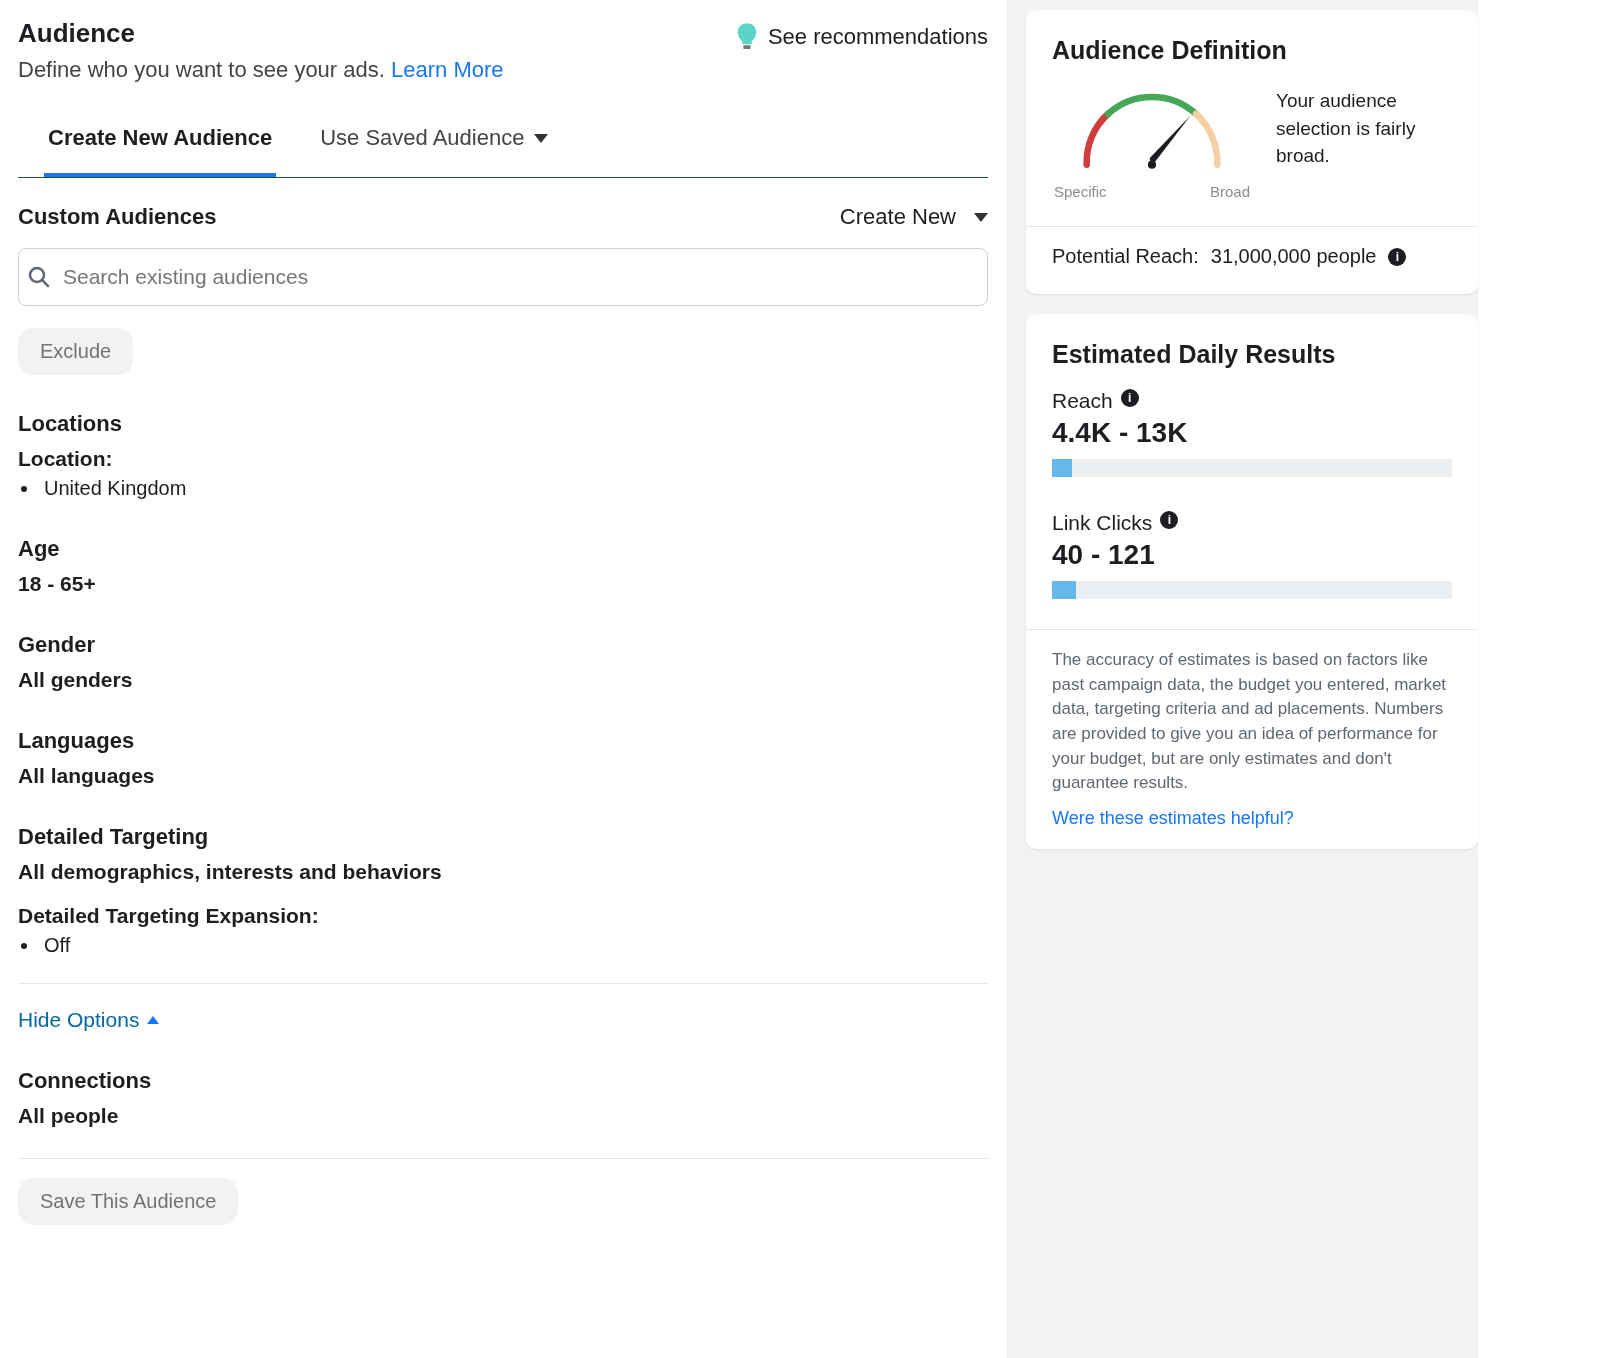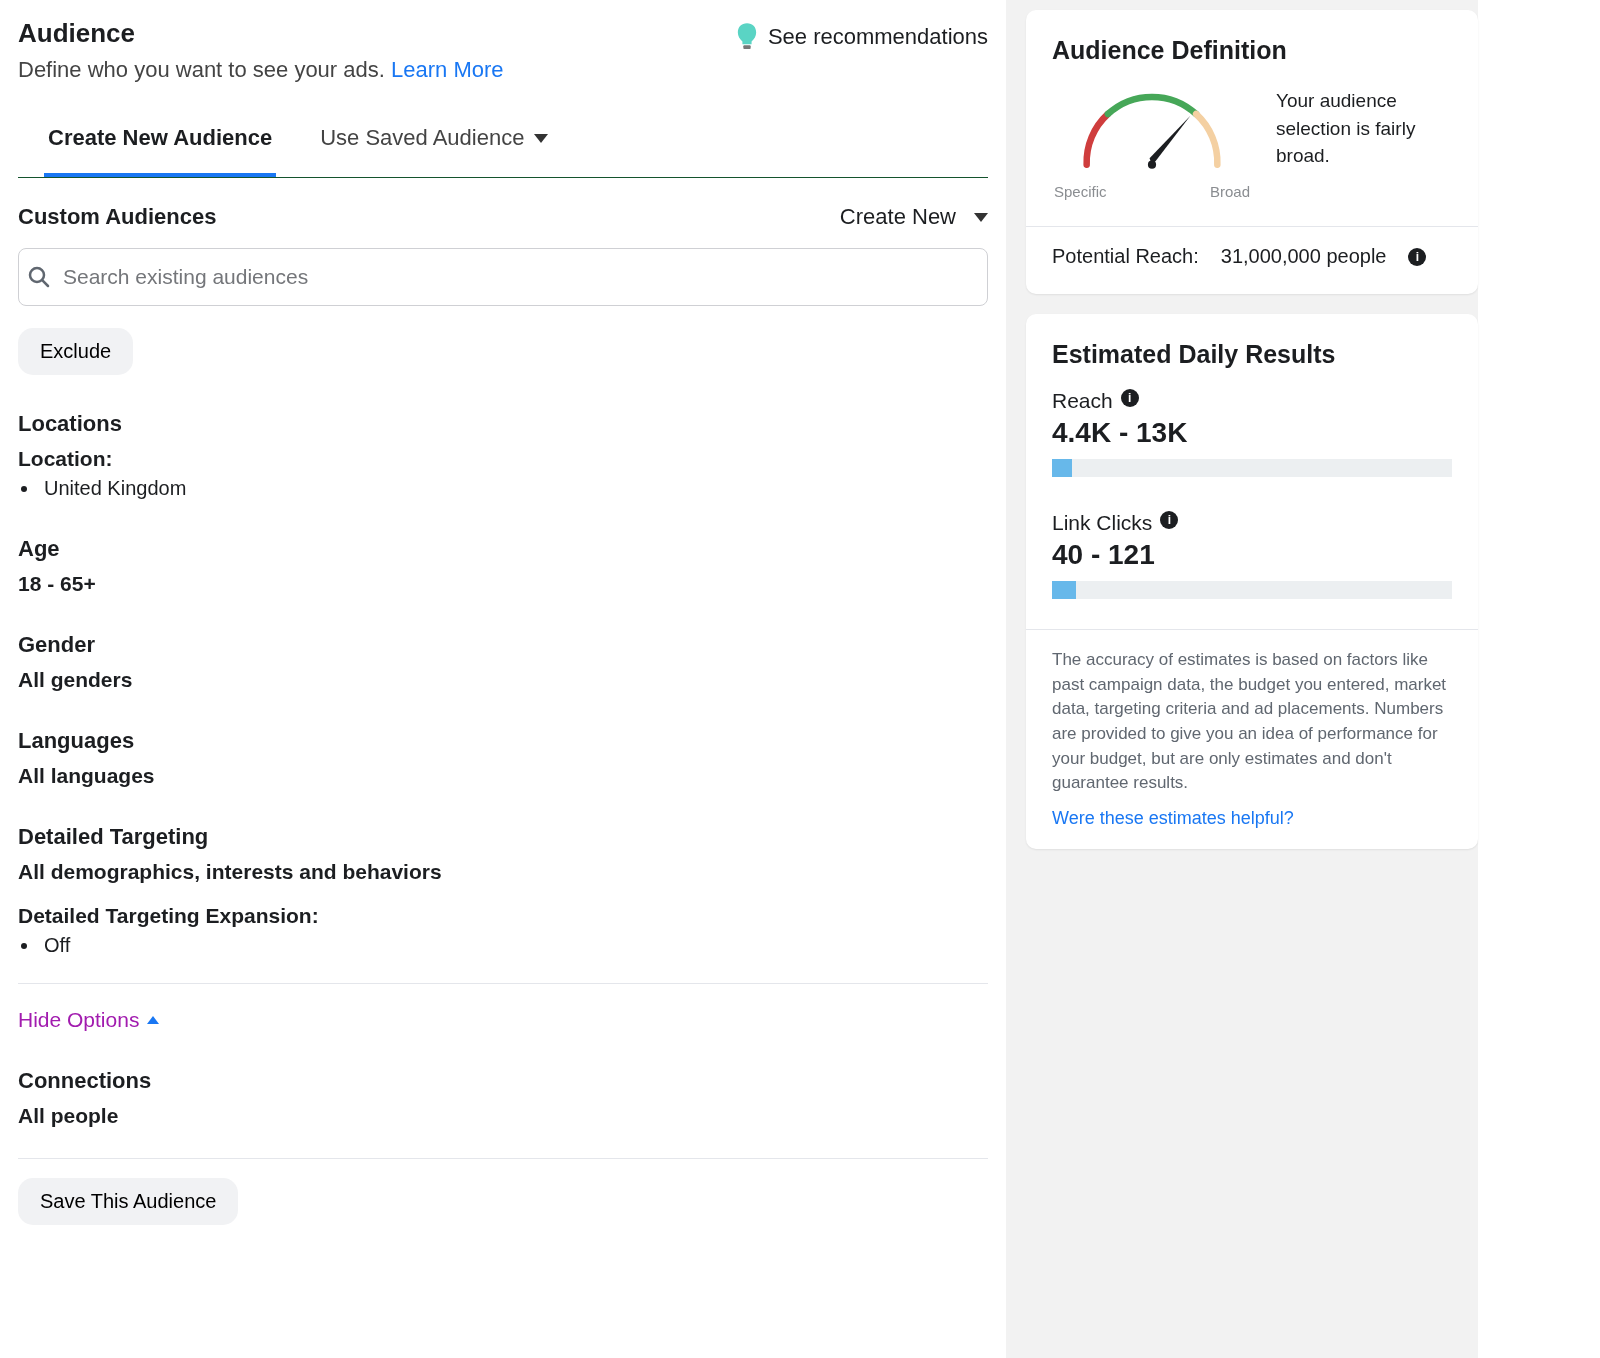--- a/index.html
+++ b/index.html
@@ -143,21 +143,21 @@
     background: transparent;
   }
   .search-input::placeholder { color: #74767a; }
   
   .btn {
     display: inline-block;
     font-size: 20px;
     padding: 12px 22px;
     border-radius: 15px;
     background: #f1f2f4;
-    color: #000000;
+    color: #737373;
     border: none;
     cursor: pointer;
   }
   .btn.mt { margin-top: 22px; }
   
   .block { margin-top: 36px; }
   .block .label { font-size: 22px; }
   .val {
     font-size: 21px;
     color: #1c1e21;
@@ -174,21 +174,21 @@
     border: none;
     border-top: 1px solid #e4e6eb;
     margin-top: 26px;
   }
   
   .toggle-link {
     display: inline-flex;
     align-items: center;
     gap: 8px;
     font-size: 21px;
-    color: #a21caf;
+    color: #0369a1;
     cursor: pointer;
     margin-top: 24px;
   }
   .caret-up {
     width: 0; height: 0;
     border-left: 6px solid transparent;
     border-right: 6px solid transparent;
     border-bottom: 8px solid #1977f3;
     display: inline-block;
   }
@@ -224,21 +224,21 @@
     height: 1px;
     background: #e4e6eb;
     margin: 26px -26px 0 -26px;
   }
   .reach-line {
     margin-top: 18px;
     font-size: 20px;
     color: #1c1e21;
     display: flex;
     align-items: center;
-    gap: 22px;
+    gap: 12px;
   }
   .info-icon {
     width: 18px;
     height: 18px;
     border-radius: 50%;
     background: #1c1e21;
     color: #fff;
     font-weight: 700;
     font-size: 12px;
     display: inline-flex;

